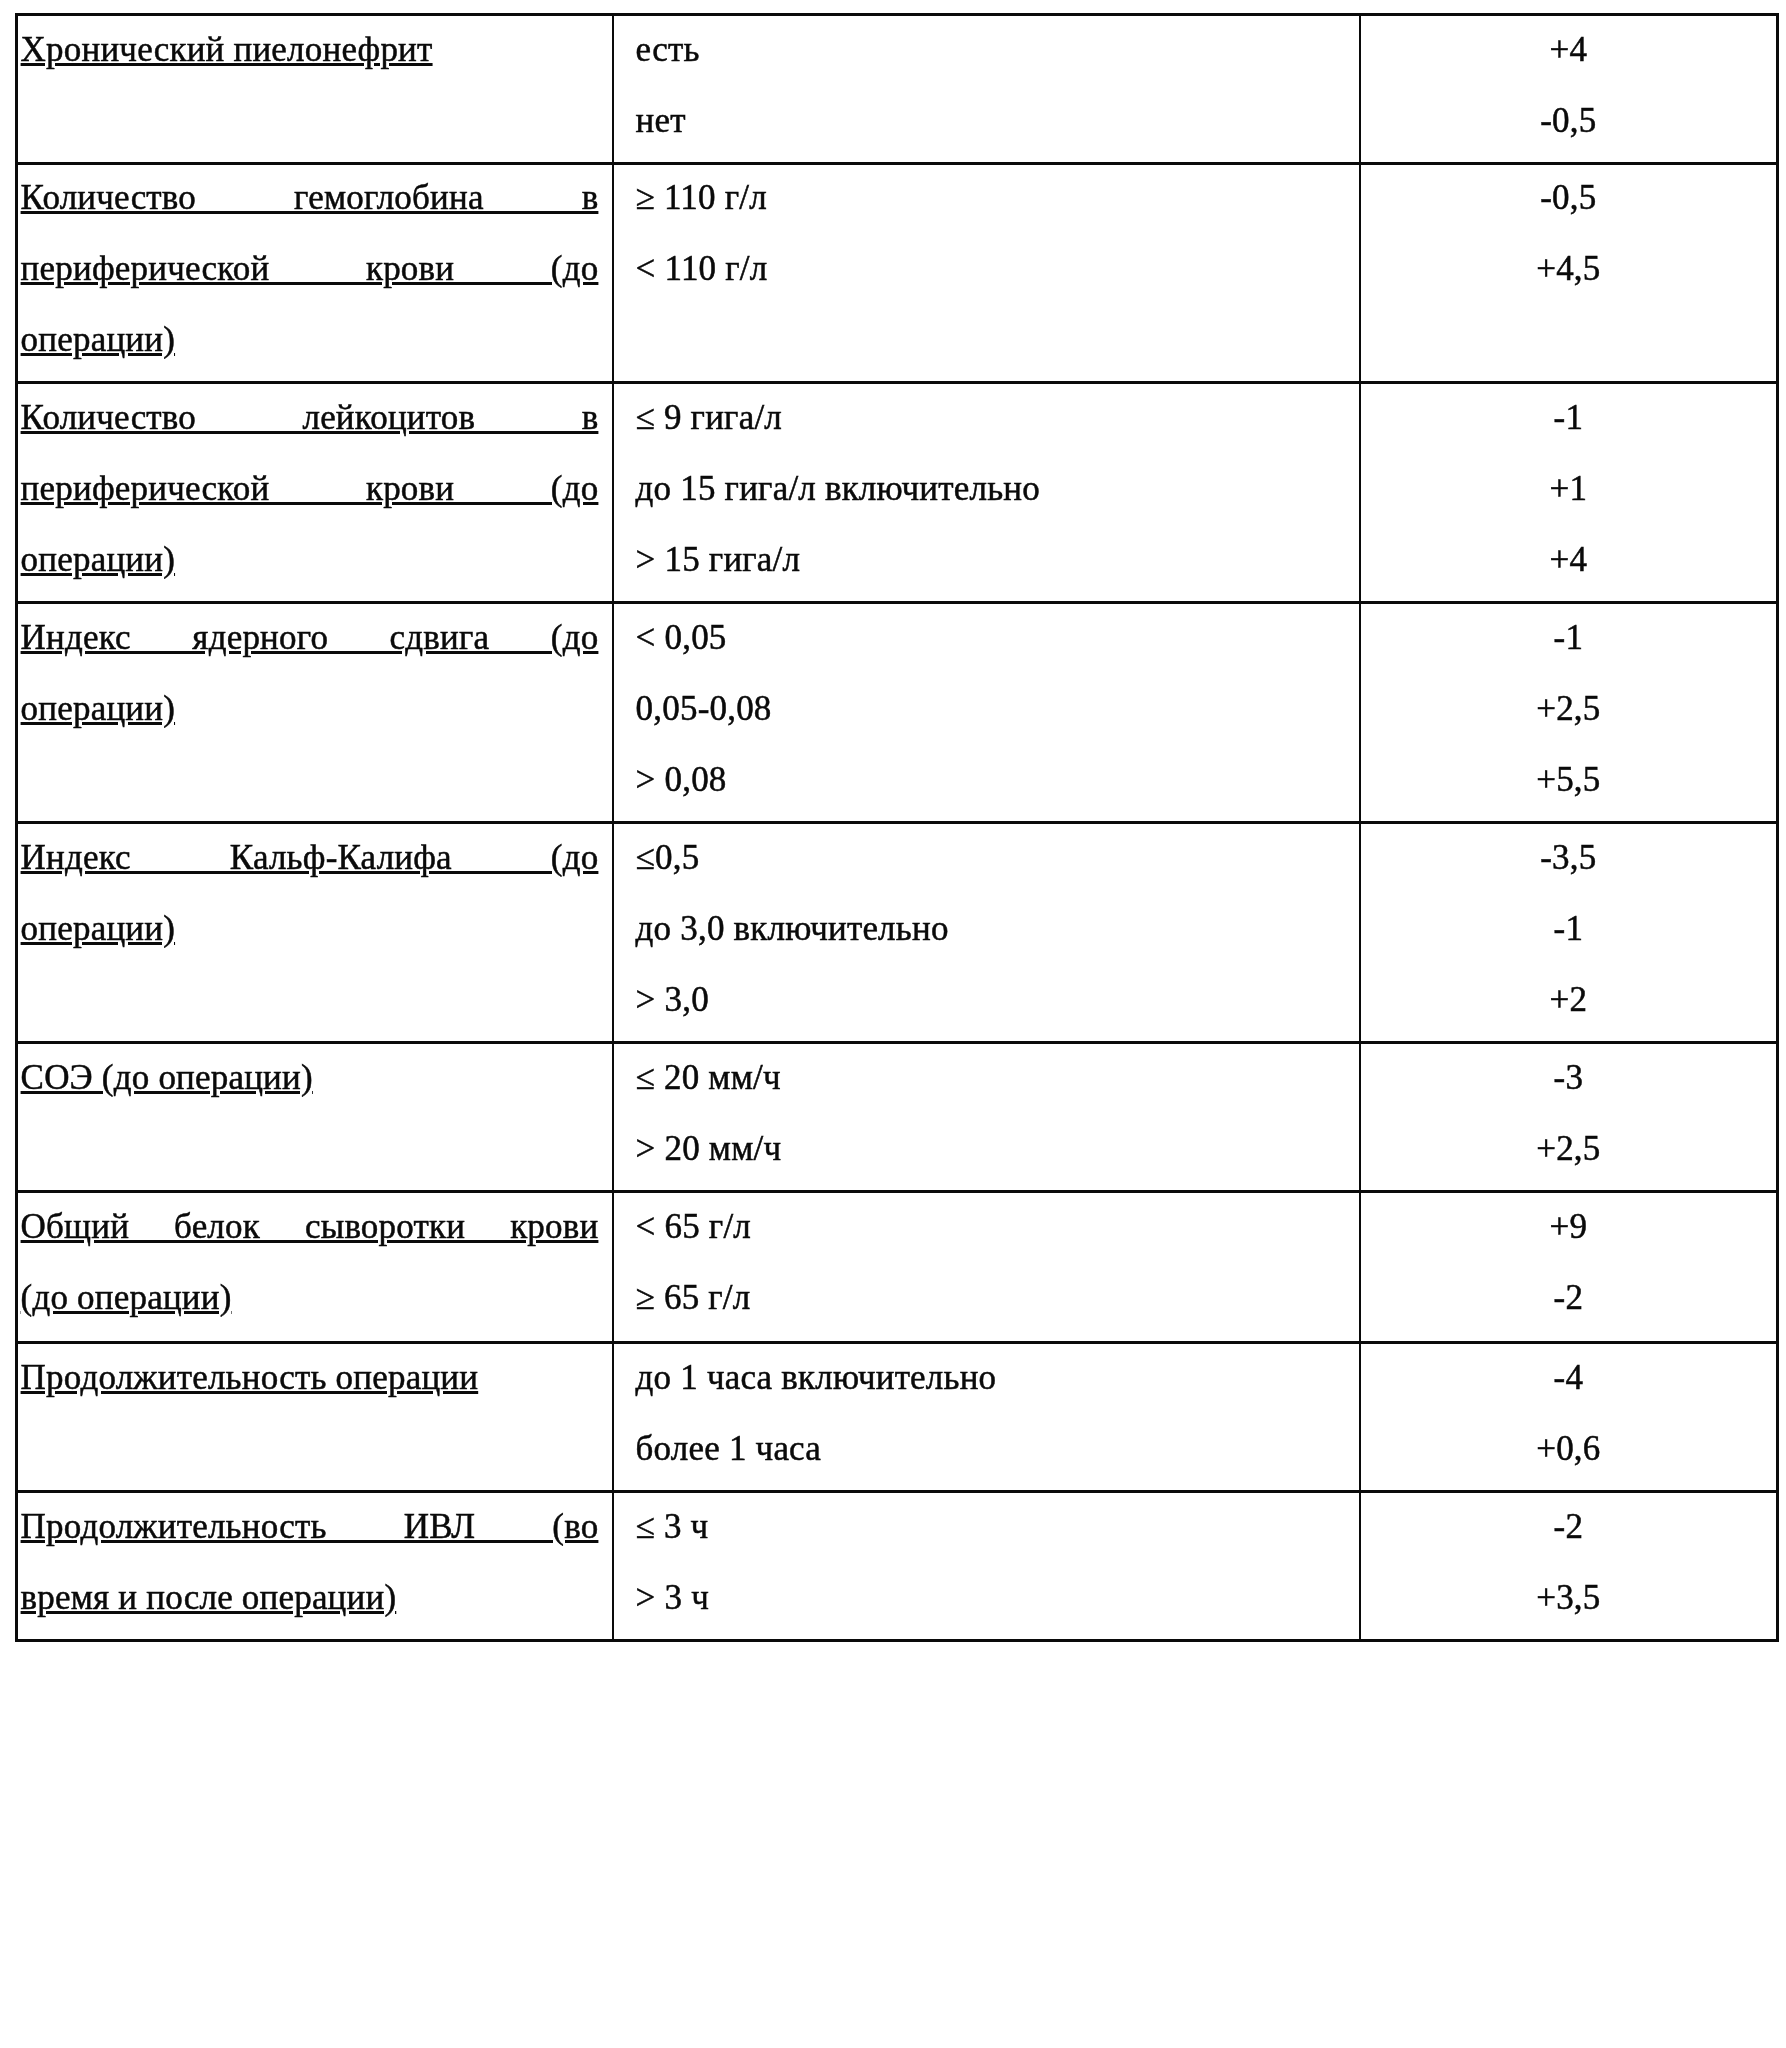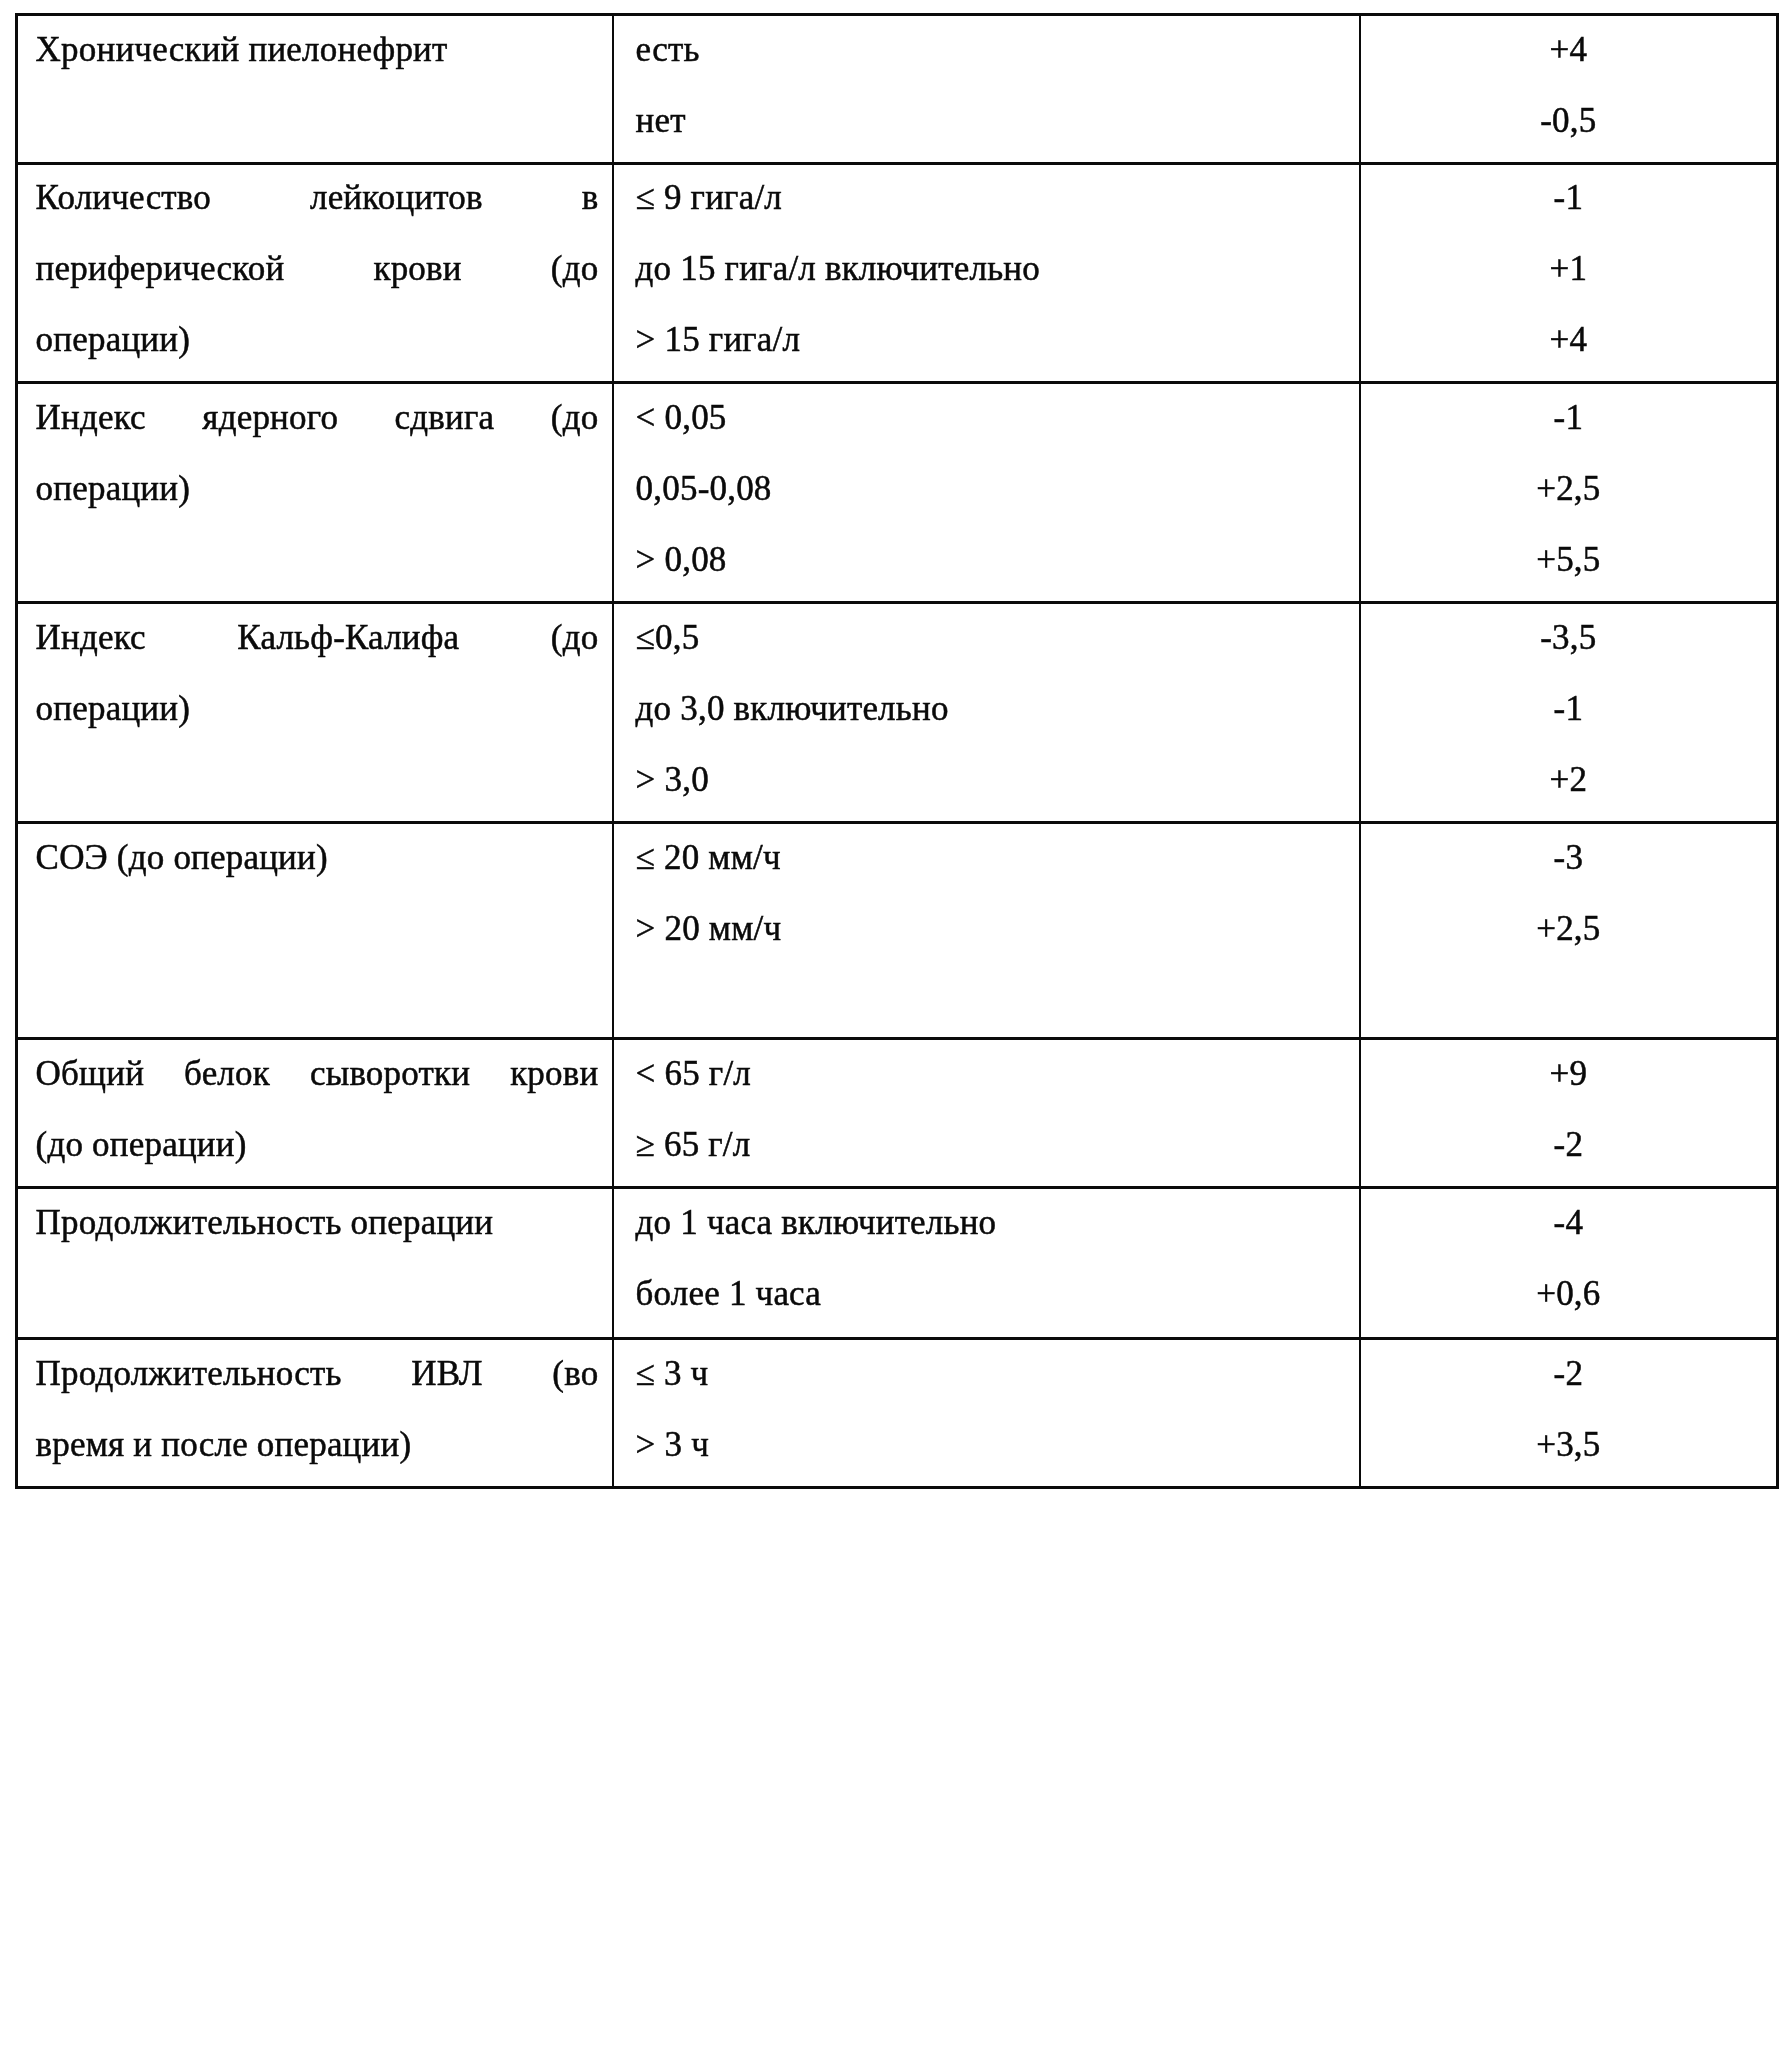--- a/index.html
+++ b/index.html
@@ -26,21 +26,21 @@
   }
   td {
     vertical-align: top;
     border-left: 2.9px solid #0a0a0a;
     border-right: 2.9px solid #0a0a0a;
     border-top: 3.9px solid #0a0a0a;
     border-bottom: 3.9px solid #0a0a0a;
     padding: 3.9px 0 0 0;
     overflow: hidden;
   }
-  td.c1 { padding-left: 18px; padding-right: 13.7px; }
+  td.c1 { padding-left: 3px; padding-right: 13.7px; text-decoration: underline; }
   td.c2 { padding-left: 21.5px; padding-right: 15px; }
   td.c3 { padding-left: 0; padding-right: 0; }
   .ln {
     height: 71px;
     line-height: 60px;
     font-size: 35px;
     letter-spacing: 0.2px;
     white-space: nowrap;
     -webkit-text-stroke: 0.5px #0a0a0a;
   }
@@ -83,20 +83,35 @@
         <td class="c2">
           <div class="ln">есть</div>
           <div class="ln">нет</div>
         </td>
         <td class="c3">
           <div class="ln">+4</div>
           <div class="ln">-0,5</div>
         </td>
       </tr>
 
+      <tr>
+        <td class="c1">
+          <div class="ln just">Количество гемоглобина в</div>
+          <div class="ln just">периферической крови (до</div>
+          <div class="ln">операции)</div>
+        </td>
+        <td class="c2">
+          <div class="ln">≥ 110 г/л</div>
+          <div class="ln">&lt; 110 г/л</div>
+        </td>
+        <td class="c3">
+          <div class="ln">-0,5</div>
+          <div class="ln">+4,5</div>
+        </td>
+      </tr>
 
       <tr>
         <td class="c1">
           <div class="ln just">Количество лейкоцитов в</div>
           <div class="ln just">периферической крови (до</div>
           <div class="ln">операции)</div>
         </td>
         <td class="c2">
           <div class="ln">≤ 9 гига/л</div>
           <div class="ln">до 15 гига/л включительно</div>

